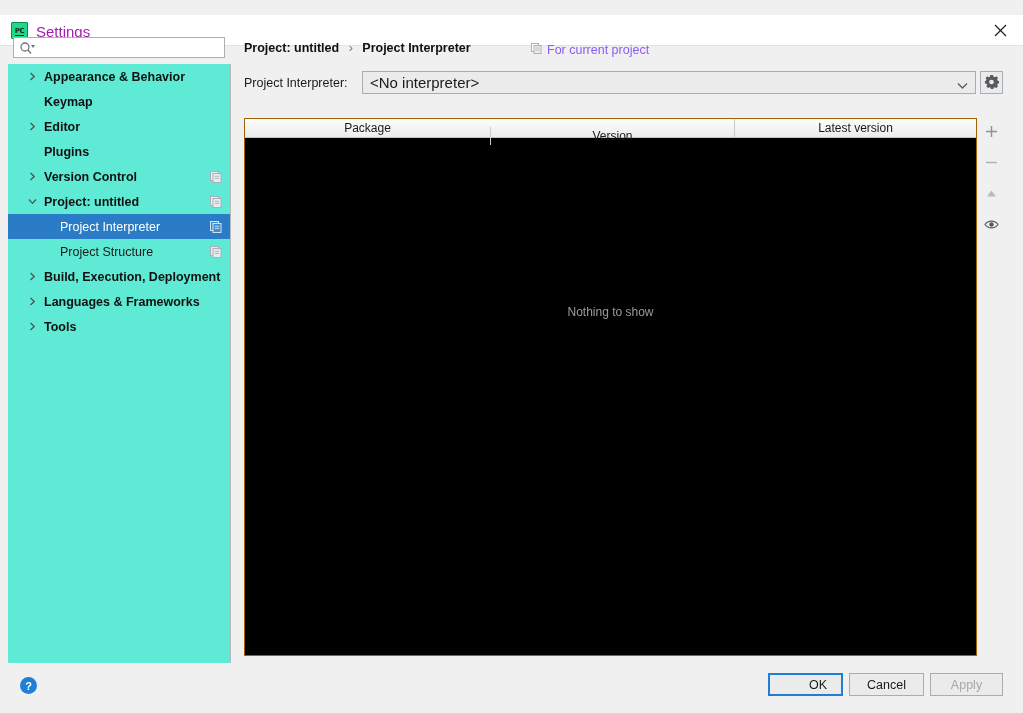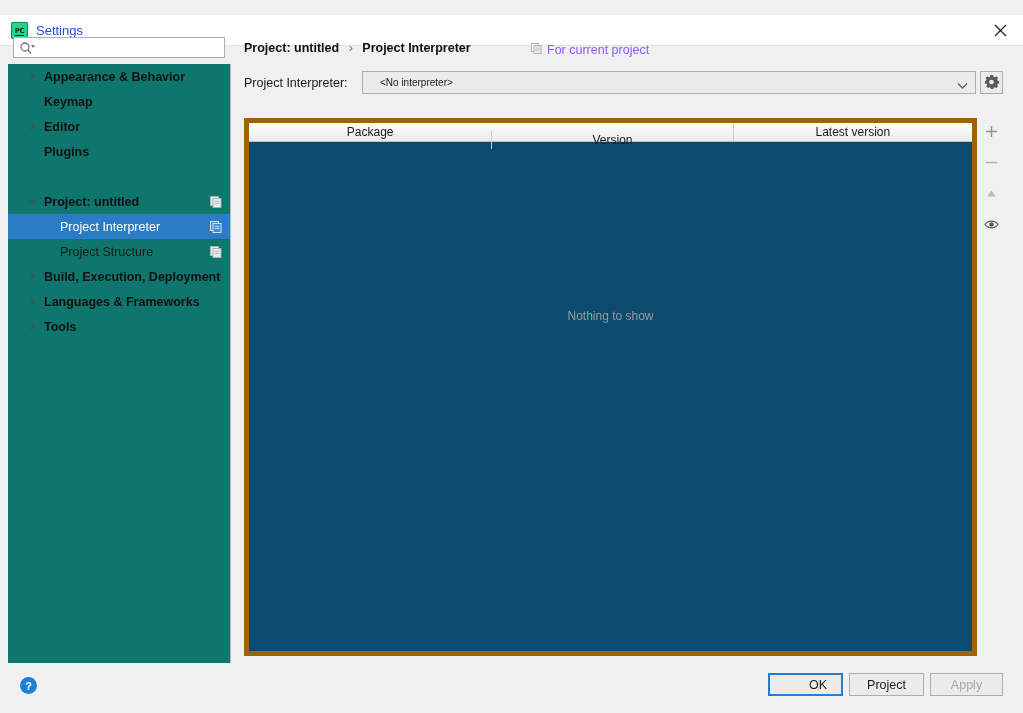--- a/index.html
+++ b/index.html
@@ -59,40 +59,40 @@
   }
   #app-icon .underbar {
     position: absolute;
     left: 3px; bottom: 2px;
     width: 9px; height: 1.5px;
     background: #0b2b1d;
   }
   #window-title {
     position: absolute;
     left: 36px; top: 8px;
-    font-size: 13px;
-    color: #1d4ed8;
+    font-size: 15px;
+    color: #a21caf;
   }
   #close-button {
     position: absolute;
     right: 0; top: 0;
     width: 46px; height: 30px;
     display: flex;
     align-items: center;
     justify-content: center;
     cursor: default;
   }
   #close-button svg { display:block; }
 
   
   #sidebar {
     position: absolute;
     left: 8px; top: 64px;
     width: 223px; height: 599px;
-    background: #0f766e;
+    background: #5eead4;
     border-right: 1px solid #b4b8bb;
     box-sizing: border-box;
   }
   #search-wrap {
     position: absolute;
     left: 13px; top: 37px;
     width: 212px; height: 21px;
     background: #ffffff;
     border: 1px solid #a9b0b6;
     box-sizing: border-box;
@@ -182,23 +182,22 @@
     width: 614px; height: 23px;
     background: #ebebeb;
     border: 1px solid #a9adb1;
     box-sizing: border-box;
     display: flex;
     align-items: center;
     cursor: default;
   }
   #interp-combo .value {
     padding-left: 7px;
-    font-size: 10px;
+    font-size: 15px;
     color: #1a1a1a;
-    margin-left: 10px;
   }
   #interp-combo .chev {
     position: absolute;
     right: 7px; top: 7px;
   }
   #gear-button {
     position: absolute;
     left: 980px; top: 71px;
     width: 23px; height: 23px;
     background: #ebebeb;
@@ -208,22 +207,22 @@
     align-items: center;
     justify-content: center;
     cursor: default;
   }
 
   
   #table-wrap {
     position: absolute;
     left: 244px; top: 118px;
     width: 733px; height: 538px;
-    background: #0c4a6e;
-    border: 5px solid #a16207;
+    background: #000000;
+    border: 1px solid #a16207;
     box-sizing: border-box;
   }
   #table-head {
     position: absolute;
     left: 0; top: 0;
     width: 100%; height: 19px;
     background: linear-gradient(#fdfdfd, #ececec);
     border-bottom: 1px solid #c2c5c8;
     box-sizing: border-box;
     display: flex;
@@ -360,20 +359,34 @@
         <span class="twisty">
           <svg width="9" height="9" viewBox="0 0 9 9">
             <path d="M2.5 1 L6.3 4.5 L2.5 8" fill="none" stroke="#4a4f55" stroke-width="1.2"></path>
           </svg>
         </span>
         <span class="label" style="left: 36px;">Editor</span>
       </div>
       <div class="tree-item bold" style="top: 75px;">
         <span class="label" style="left: 36px;">Plugins</span>
       </div>
+      <div class="tree-item bold" style="top: 100px;">
+        <span class="twisty">
+          <svg width="9" height="9" viewBox="0 0 9 9">
+            <path d="M2.5 1 L6.3 4.5 L2.5 8" fill="none" stroke="#4a4f55" stroke-width="1.2"></path>
+          </svg>
+        </span>
+        <span class="label" style="left: 36px;">Version Control</span>
+        <span class="copy-icon"><svg width="12" height="12" viewBox="0 0 12 12">
+            <rect x="0.5" y="0.5" width="8" height="9" fill="#e8ecef" stroke="#a9b2ba"></rect>
+            <rect x="3" y="2.5" width="8" height="9" fill="#e8ecef" stroke="#a9b2ba"></rect>
+            <line x1="4.8" y1="5.3" x2="9.2" y2="5.3" stroke="#a9b2ba" stroke-width="0.9"></line>
+            <line x1="4.8" y1="7.4" x2="9.2" y2="7.4" stroke="#a9b2ba" stroke-width="0.9"></line>
+          </svg></span>
+      </div>
       <div class="tree-item bold" style="top: 125px;">
         <span class="twisty">
           <svg width="9" height="9" viewBox="0 0 9 9">
             <path d="M1 2.5 L4.5 6.3 L8 2.5" fill="none" stroke="#4a4f55" stroke-width="1.2"></path>
           </svg>
         </span>
         <span class="label" style="left: 36px;">Project: untitled</span>
         <span class="copy-icon"><svg width="12" height="12" viewBox="0 0 12 12">
             <rect x="0.5" y="0.5" width="8" height="9" fill="#e8ecef" stroke="#a9b2ba"></rect>
             <rect x="3" y="2.5" width="8" height="9" fill="#e8ecef" stroke="#a9b2ba"></rect>
@@ -492,16 +505,16 @@
       <div class="tool-btn" style="top: 97px;">
         <span><svg width="15" height="11" viewBox="0 0 15 11">
             <path d="M1 5.5 C4 1, 11 1, 14 5.5 C11 10, 4 10, 1 5.5 Z" fill="none" stroke="#56595c" stroke-width="1.1"></path>
             <circle cx="7.5" cy="5.5" r="2.2" fill="#56595c"></circle>
           </svg></span>
       </div>
     </div>
 
   <div id="help-button">?</div>
   <div class="dlg-btn" id="ok-button">OK</div>
-  <div class="dlg-btn" id="cancel-button">Project</div>
+  <div class="dlg-btn" id="cancel-button">Cancel</div>
   <div class="dlg-btn" id="apply-button">Apply</div>
   <div id="watermark">https://blog.csdn.net/yinzhentan</div>
 </div>
 
 </body></html>

